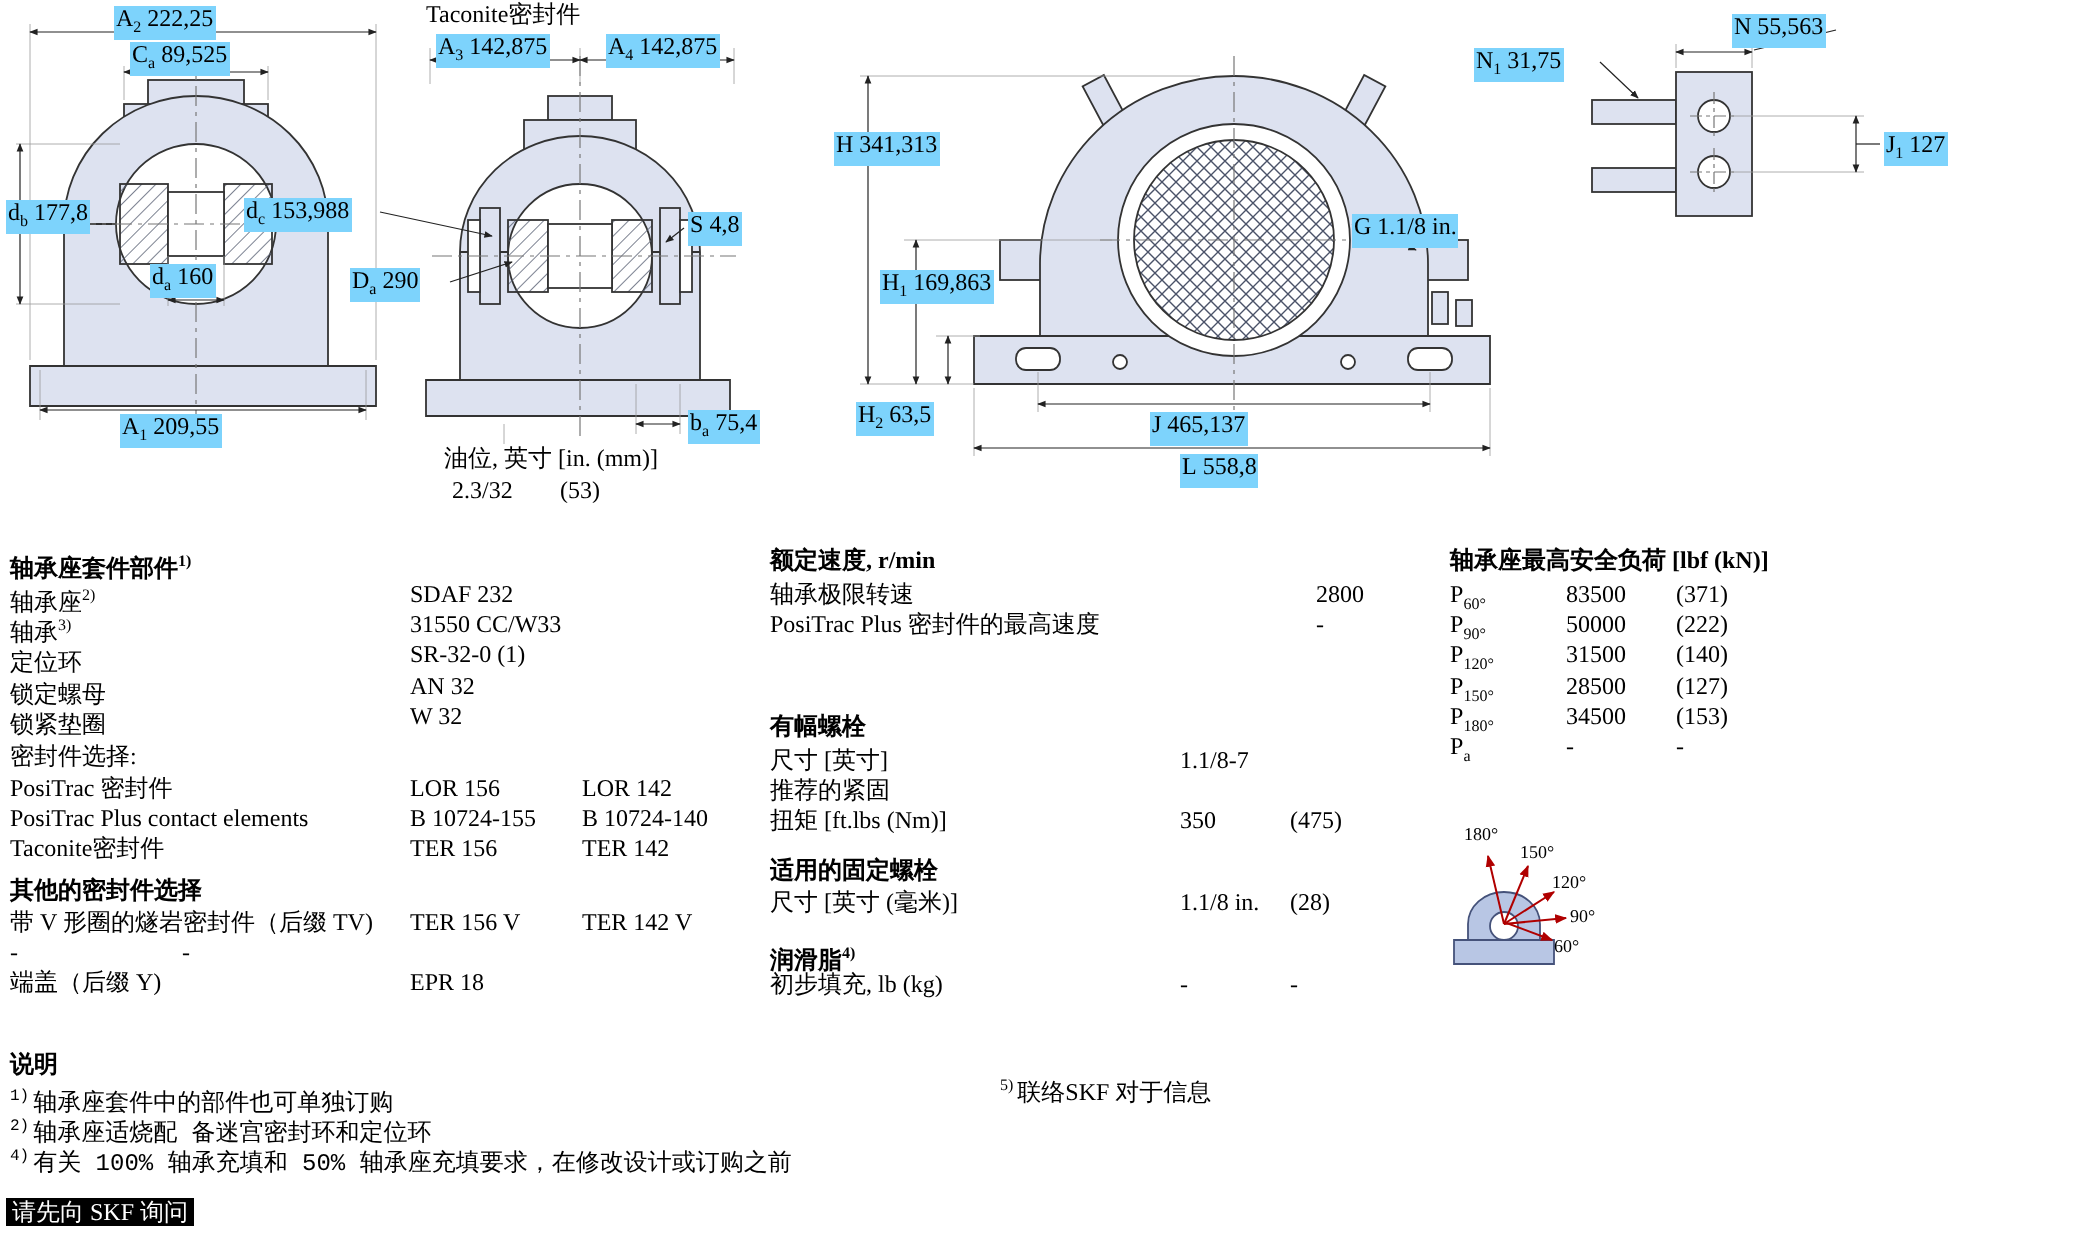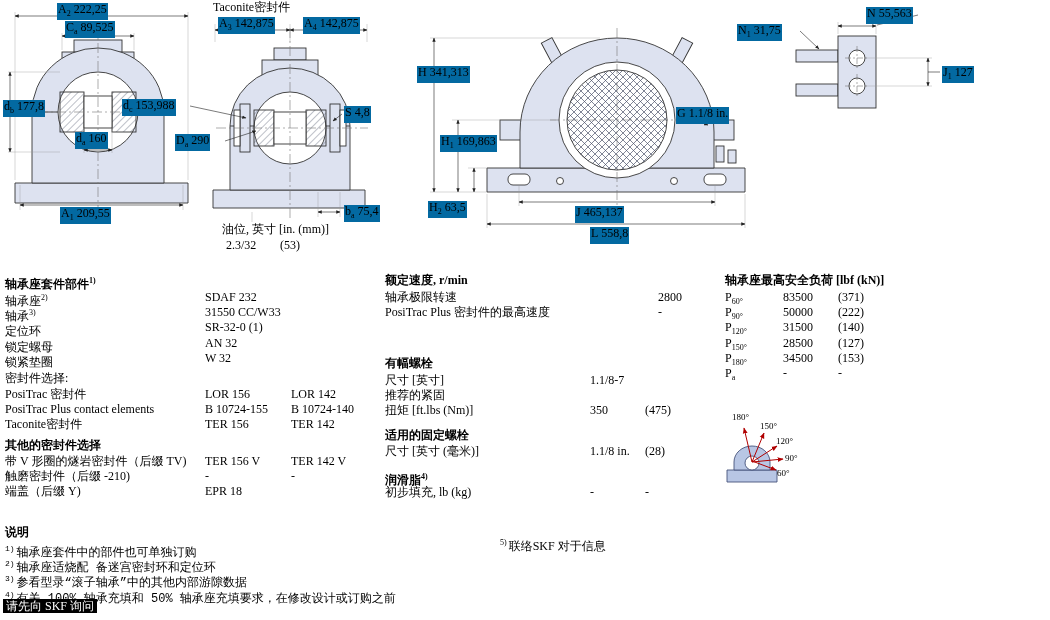--- a/index.html
+++ b/index.html
@@ -5,21 +5,21 @@
   * { margin:0; padding:0; box-sizing:border-box; }
   html,body { background:#fff; }
   body {
     width:1050px; height:620px;
     font-family:"Liberation Serif","DejaVu Serif",serif;
     color:#000;
   }
   .page { position:relative; width:1050px; height:620px; background:#fff; overflow:hidden; }
   svg.overlay { position:absolute; left:0; top:0; }
   .txt { position:absolute; font-size:12px; line-height:13px; white-space:nowrap; }
-  .dim { background:#0369a1; padding:0 1px; }
+  .dim { background:#7dd3fc; padding:0 1px; }
   .dim sub { margin-right:3px; }
   sub { font-size:8px; }
   sup { font-size:8px; vertical-align:super; margin-right:2px; }
   .bold { font-weight:bold; }
   .tbl { position:absolute; font-size:12px; }
   .row { display:flex; height:15.2px; line-height:15.2px; white-space:nowrap; }
   .c { display:inline-block; overflow:visible; }
   .lc0{width:200px} .lc1{width:86px} .lc2{width:80px}
   .mc0{width:205px} .mc1{width:55px} .mc2{width:60px} .mspeed{width:273px}
   .rc0{width:58px} .rc1{width:55px} .rc2{width:50px}
@@ -270,21 +270,20 @@
   <div class="txt bold" style="left:5px;top:439px">其他的密封件选择</div>
   <div class="tbl" style="left:5px;top:454px">
 
       <div class="row">
         <span class="c lc0">带 V 形圈的燧岩密封件（后缀 TV)</span>
         <span class="c lc1">TER 156 V</span>
         <span class="c lc2">TER 142 V</span>
       </div>
 
       <div class="row">
-        <span class="c lc0">触磨密封件（后缀 -210)</span>
         <span class="c lc1">-</span>
         <span class="c lc2">-</span>
       </div>
 
       <div class="row">
         <span class="c lc0">端盖（后缀 Y)</span>
         <span class="c lc1">EPR 18</span>
         <span class="c lc2"></span>
       </div>
     </div>
@@ -386,20 +385,19 @@
 
   <div class="txt" style="left:500px;top:536px"><sup>5)</sup><span>联络SKF 对于信息</span></div>
 
   <div class="txt bold" style="left:5px;top:526px">说明</div>
   <div class="tbl" style="left:5px;top:541px">
 
       <div class="nrow"><sup>1)</sup><span>轴承座套件中的部件也可单独订购</span></div>
 
       <div class="nrow"><sup>2)</sup><span>轴承座适烧配 备迷宫密封环和定位环</span></div>
 
-      <div class="nrow"><sup>3)</sup><span>参看型录“滚子轴承”中的其他内部游隙数据</span></div>
 
       <div class="nrow"><sup>4)</sup><span>有关 100% 轴承充填和 50% 轴承座充填要求，在修改设计或订购之前</span></div>
     </div>
 
   <div class="txt" style="left:3px;top:600px"><span class="hl">请先向 SKF 询问</span></div>
 
 </div>
 
 </body></html>

